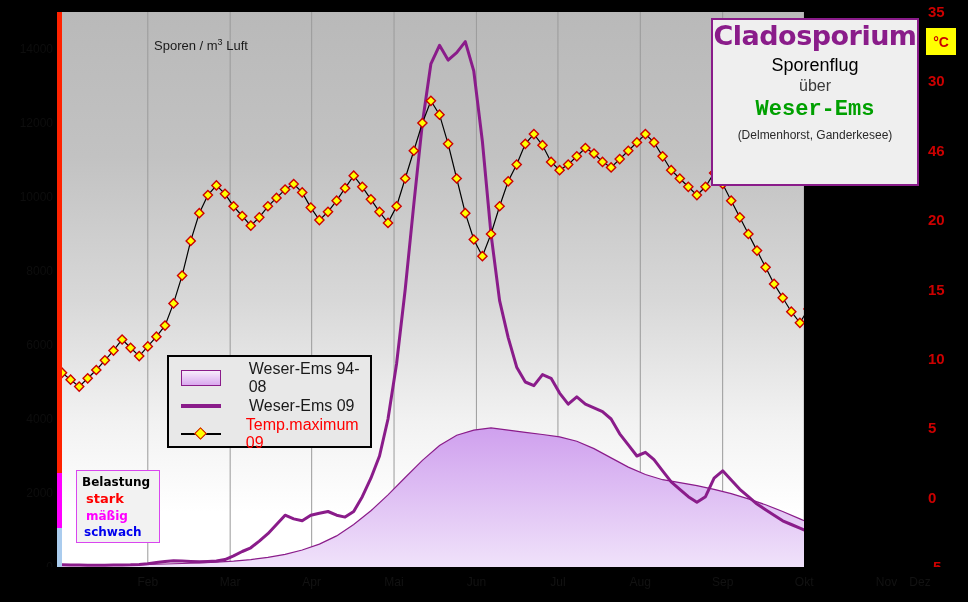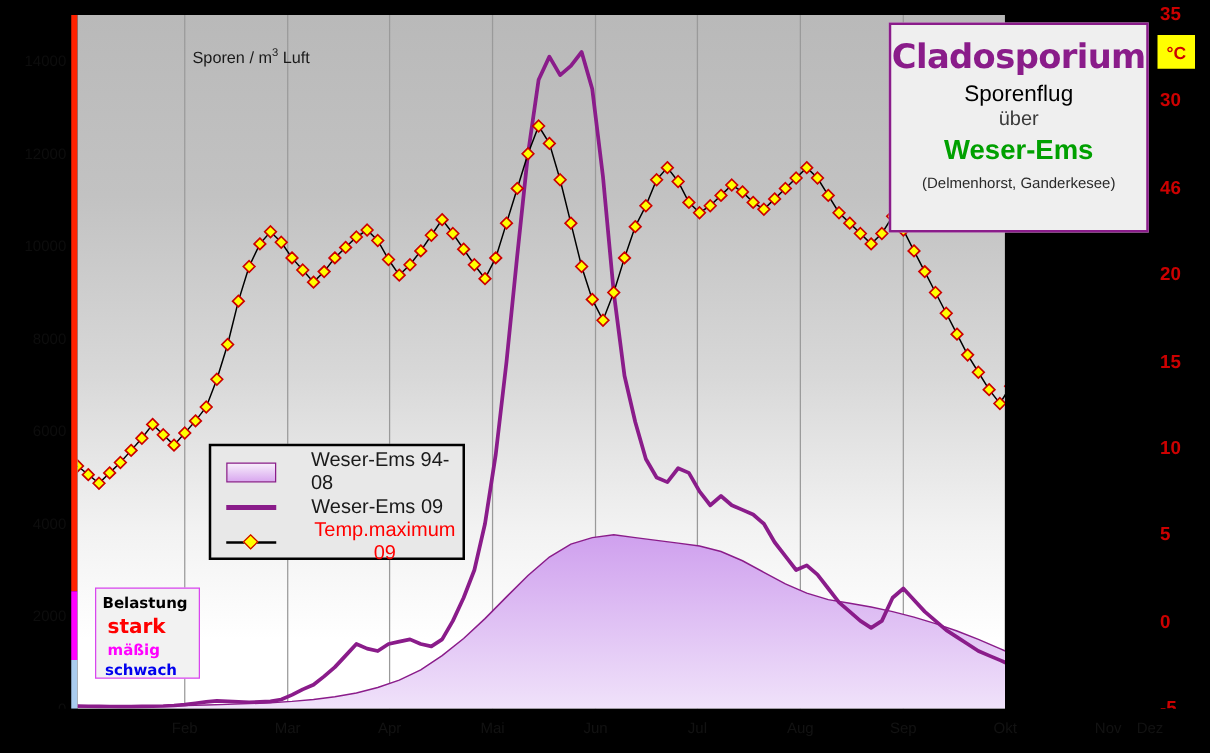--- a/index.html
+++ b/index.html
@@ -35,50 +35,50 @@
              white-space:nowrap;transform:translateX(-50%);}
 
   
   #laxis{position:absolute;left:0;top:0;width:57px;height:602px;background:#000;}
   #laxis .lk{position:absolute;right:4px;color:#0d0d0d;font-size:12px;
              white-space:nowrap;transform:translateY(-50%);}
 
   
   #titlebox{position:absolute;left:711px;top:18px;width:208px;height:168px;
             background:#efefef;border:2px solid #8a1c8a;box-sizing:border-box;
-            text-align:center;padding-top:10px;}
+            text-align:center;padding-top:0;}
   #t-genus{color:#8a1c8a;font-size:27px;font-weight:bold;
            font-family:"DejaVu Sans", sans-serif;letter-spacing:-0.5px;line-height:1.15;}
   #t-sub1{color:#000;font-size:18px;font-weight:normal;margin-top:4px;}
   #t-sub2{color:#3a3a3a;font-size:16px;margin-top:1px;}
-  #t-region{color:#00a000;font-size:22px;font-weight:bold;margin-top:2px;}
+  #t-region{color:#00a000;font-size:22px;font-weight:bold;margin-top:2px;font-family:Liberation Mono, monospace;}
   #t-loc{color:#2a2a2a;font-size:12px;margin-top:6px;}
 
   
   #legend{position:absolute;left:167px;top:355px;width:205px;height:93px;
           background:#e8e8e8;border:2px solid #000;box-sizing:border-box;
           padding:7px 0 0 12px;}
   #legend .row{display:flex;align-items:center;height:28px;}
   #legend .lbl{font-size:16px;color:#1a1a1a;margin-left:28px;}
-  #legend .lbl.temp{color:#ff0000;text-align:center;}
+  #legend .lbl.temp{color:#ff0000;}
   .sw-area{width:40px;height:14px;border:1px solid #8a1c8a;
            background:linear-gradient(to bottom,#f7edfb,#d9a8ef);}
   .sw-line{width:40px;height:4px;background:#8a1c8a;}
   .sw-temp{width:40px;height:12px;position:relative;}
   .sw-temp .ln{position:absolute;left:0;top:5px;width:40px;height:1.5px;background:#000;}
   .sw-temp .dot{position:absolute;left:15px;top:1px;width:9px;height:9px;
                 background:#ffff00;border:1.5px solid #cc0000;
                 transform:rotate(45deg);box-sizing:border-box;}
 
   
   #belbox{position:absolute;left:76px;top:470px;width:84px;height:73px;
           background:#f2f2f2;border:1px solid #d946ef;box-sizing:border-box;
           padding:3px 0 0 5px;font-family:"DejaVu Sans", sans-serif;}
   #belbox .bt{font-size:12px;font-weight:bold;color:#000;line-height:1.35;}
-  #belbox .b1{font-size:16px;font-weight:bold;color:#ff0000;line-height:1.35;padding-left:4px;}
+  #belbox .b1{font-size:13px;font-weight:bold;color:#ff0000;line-height:1.35;padding-left:4px;}
   #belbox .b2{font-size:12px;font-weight:bold;color:#ff00ff;line-height:1.35;padding-left:4px;}
   #belbox .b3{font-size:12px;font-weight:bold;color:#0000ee;line-height:1.35;padding-left:2px;}
 </style>
 </head>
 <body>
 
 <div id="root">
 
   <div id="laxis">
       <div class="lk" style="top: 49px;">14000</div>

